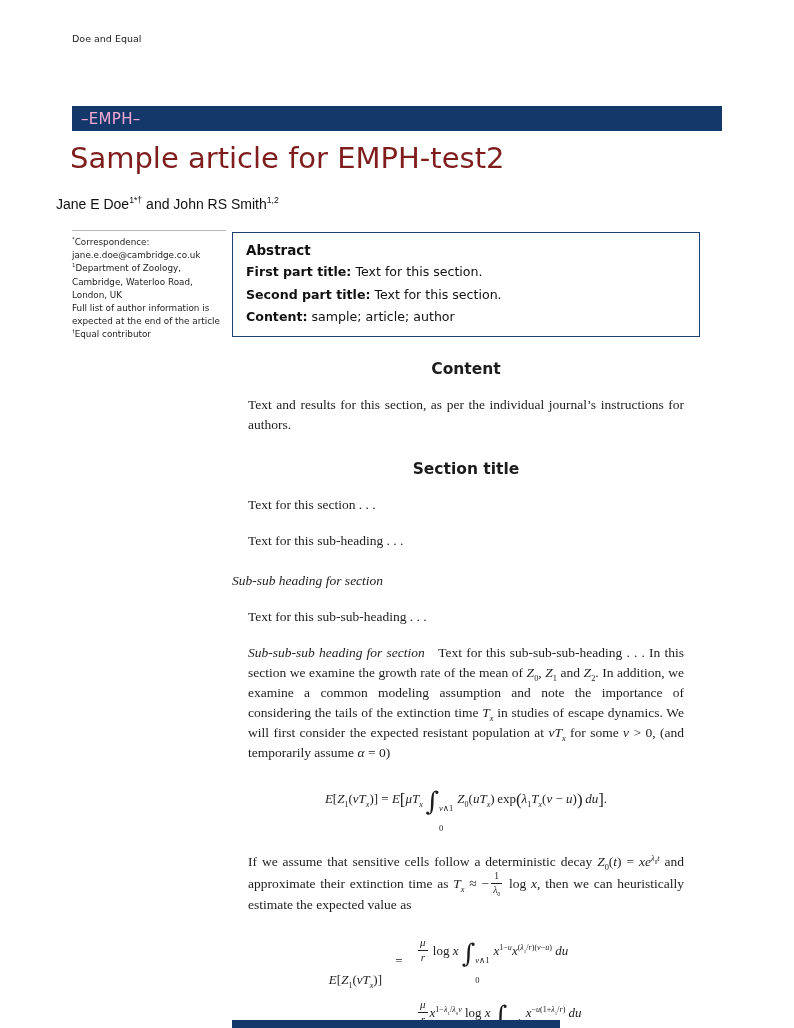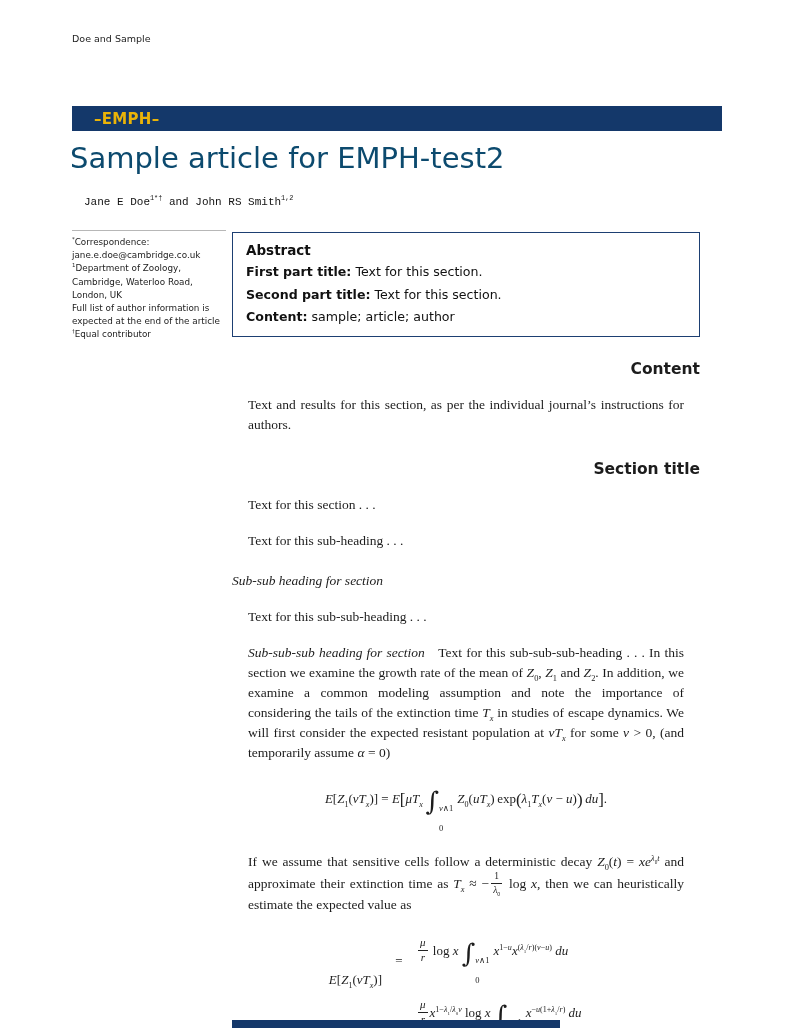--- a/index.html
+++ b/index.html
@@ -6,43 +6,43 @@
   .page{position:relative;width:794px;height:1028px;background:#fff;overflow:hidden;
         font-family:"Liberation Serif",serif;color:#1c1c1c;}
   sup{font-size:0.62em;line-height:0;}
   sub{font-size:0.62em;line-height:0;}
   i{font-style:italic;}
 
   .running{position:absolute;left:72px;top:33px;font-family:"DejaVu Sans",sans-serif;
            font-size:9.5px;color:#222;}
 
   .banner{position:absolute;left:72px;top:106px;width:650px;height:25px;display:flex;align-items:center;}
-  .banner-label{color:#eab308;font-family:"DejaVu Sans",sans-serif;font-weight:bold;
-                font-size:15px;padding-left:22px;letter-spacing:.3px;}
+  .banner-label{color:#f9a8d4;font-family:"DejaVu Sans",sans-serif;font-weight:normal;
+                font-size:15px;padding-left:9px;letter-spacing:.3px;}
 
   .title{position:absolute;left:70px;top:141px;font-family:"DejaVu Sans",sans-serif;
-         font-size:29px;color:#0c4a6e;}
-  .authors{position:absolute;left:84px;top:196px;font-family:Liberation Mono, monospace;
-           font-size:11px;color:#111;}
+         font-size:29px;color:#7f1d1d;}
+  .authors{position:absolute;left:56px;top:196px;font-family:Liberation Sans, sans-serif;
+           font-size:14px;color:#111;}
 
   .sidebar{position:absolute;left:72px;top:230px;width:154px;border-top:1px solid #b7b7b7;
            padding-top:5px;font-family:"DejaVu Sans",sans-serif;font-size:8.8px;
            line-height:13.2px;color:#222;}
   .sidebar .sline{white-space:nowrap;}
 
   .abstract{position:absolute;left:232px;top:232px;width:468px;box-sizing:border-box;
             border:1px solid #1d3f72;padding:9px 13px 10px;font-family:"DejaVu Sans",sans-serif;color:#111;}
   .abstract-h{font-size:13.5px;font-weight:bold;margin:0 0 6px;}
   .abs-row{font-size:12.6px;line-height:16.5px;margin-top:6px;}
 
   .main{position:absolute;left:232px;top:360px;width:468px;font-size:13.5px;
         line-height:20px;text-align:justify;}
   .main p{margin:16px;}
   .sh{font-family:"DejaVu Sans",sans-serif;font-weight:bold;font-size:15.5px;
-      margin:0 0 4px;line-height:19px;text-align:right;}
+      margin:0 0 4px;line-height:19px;text-align:center;}
   .sh2{font-family:"DejaVu Sans",sans-serif;font-weight:normal;font-size:13.5px;
        margin:0 0 2px;text-align:left;}
   .sh3{font-style:italic;font-size:13.5px;margin:0 0 2px;text-align:left;}
   .gap1{margin-top:25px;}
   .gap2{margin-top:20px;}
   .gap3{margin-top:26px;}
 
   
   .eq{font-size:13px;line-height:1.25;text-align:center;margin:22px 0 20px;}
   .isym{font-family:"DejaVu Serif",serif;font-size:26px;vertical-align:-7px;}
@@ -63,21 +63,21 @@
   .eq-rhs{flex:1;text-align:left;white-space:nowrap;}
   .eq-num{position:absolute;right:0;top:50%;transform:translateY(-50%);}
 
   .bottom-strip{position:absolute;left:232px;top:1020px;width:328px;height:8px;}
 </style>
 </head>
 <body>
 
 <div class="page">
 
-  <div class="running">Doe and Sample</div>
+  <div class="running">Doe and Equal</div>
 
   <div class="banner" style="background: rgb(20, 56, 106);">
     <span class="banner-label">–EMPH–</span>
   </div>
 
   <div class="title">Sample article for EMPH-test2</div>
   <div class="authors">Jane E Doe<sup>1*†</sup> and John RS Smith<sup>1,2</sup></div>
 
   <div class="sidebar">
     <div class="sline"><sup>*</sup>Correspondence:</div>

